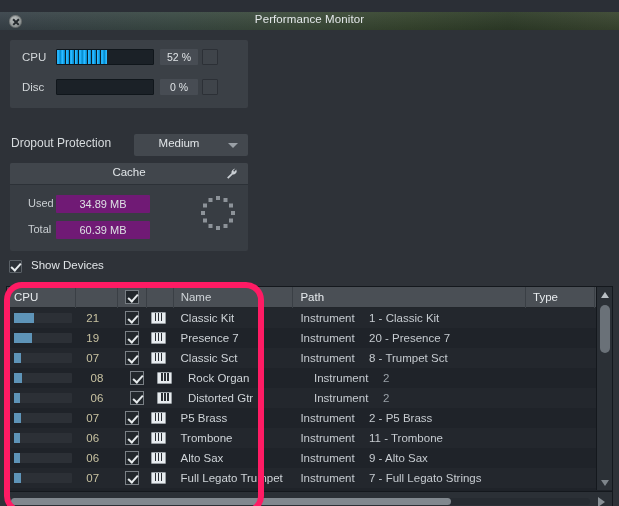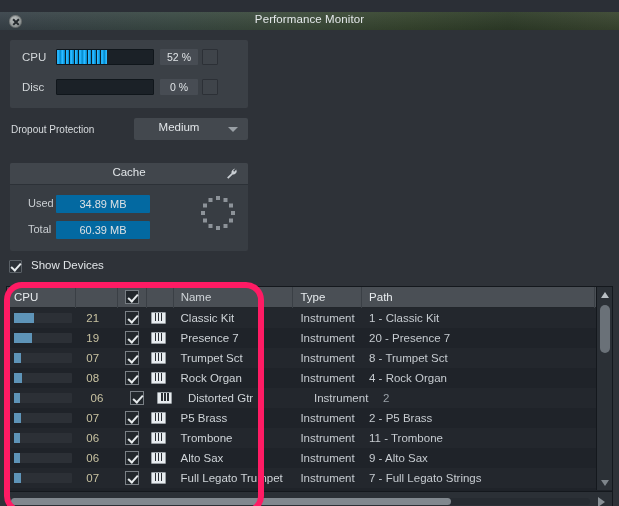--- a/index.html
+++ b/index.html
@@ -89,25 +89,25 @@
     text-align:center; line-height:16px;
   }
   .meter-btn {
     position:absolute; left:192px; top:1px; width:16px; height:16px;
     background:#3f444a; border:1px solid #2c3036; border-radius:1px;
     cursor:pointer;
   }
 
   
   .dropout-label {
-    position:absolute; left:11px; top:94px;
-    font-size:10px; color:#d8dcdf;text-align:center;
+    position:absolute; left:11px; top:106px;
+    font-size:12px; color:#d8dcdf;text-align:center;
   }
   .dropout-select {
-    position:absolute; left:134px; top:88px; width:114px; height:22px;
+    position:absolute; left:134px; top:104px; width:114px; height:22px;
     background:#43484e; border-radius:2px; cursor:pointer;
   }
   .dropout-select .val {
     position:absolute; left:0; right:24px; top:3px;
     text-align:center; font-size:11.5px; color:#e1e5e8;
   }
   .dropout-select .caret {
     position:absolute; right:10px; top:9px;
     width:0;height:0;border-left:5px solid transparent;border-right:5px solid transparent;
     border-top:5px solid #9aa0a6;
@@ -129,21 +129,21 @@
   }
   .wrench { position:absolute; right:9px; top:4px; width:14px; height:14px; cursor:pointer; }
   .cache-row { position:absolute; left:0; width:238px; height:18px; }
   .cache-row.u { top: 32px; }
   .cache-row.t { top: 58px; }
   .cache-row .lab {
     position:absolute; left:18px; top:2px; font-size:11px; color:#c9ced2;
   }
   .cache-row .fld {
     position:absolute; left:46px; top:0; width:94px; height:18px;
-    background:#0369a1; border-radius:1px;
+    background:#701a75; border-radius:1px;
     font-size:11px; color:#dde1e4; text-align:center; line-height:18px;
   }
   .spinner { position:absolute; left:186px; top:28px; width:44px; height:44px; }
   .spinner i {
     position:absolute; width:4px; height:4px; background:#8d9399;
     left:50%; top:50%; margin:-2px 0 0 -2px;
   }
 
   
   .show-devices {
@@ -366,26 +366,26 @@
           
         </div>
         <div class="th c-num"></div>
         <div class="th c-chk">
           <span class="hdr-check"></span>
         </div>
         <div class="th c-icn"></div>
         <div class="th c-name">
           <span>Name</span>
         </div>
+        <div class="th c-path">
+          <span>Path</span>
+        </div>
         <div class="th c-type">
           <span>Type</span>
         </div>
-        <div class="th c-path">
-          <span>Path</span>
-        </div>
         <div class="th c-extra"></div>
       </div>
 
       <div class="rows" id="rows">
           <div class="row">
             <div class="cell c-meter">
               <div class="mt">
                 <div class="mf" style="width: 20px;"></div>
               </div>
             </div>
@@ -437,21 +437,21 @@
             <div class="cell c-chk">
               <div class="cb"></div>
             </div>
             <div class="cell c-icn">
               <div class="piano">
                 <i style="left: 3px;"></i>
                 <i style="left: 6px;"></i>
                 <i style="left: 9px;"></i>
               </div>
             </div>
-            <div class="cell c-name">Trumpet Sct</div>
+            <div class="cell c-name">Classic Sct</div>
             <div class="cell c-type">Instrument</div>
             <div class="cell c-path">8 - Trumpet Sct</div>
             <div class="cell c-extra">2</div>
           </div>
           <div class="row">
             <div class="cell c-meter">
               <div class="mt">
                 <div class="mf" style="width: 8px;"></div>
               </div>
             </div>
@@ -461,21 +461,20 @@
             </div>
             <div class="cell c-icn">
               <div class="piano">
                 <i style="left: 3px;"></i>
                 <i style="left: 6px;"></i>
                 <i style="left: 9px;"></i>
               </div>
             </div>
             <div class="cell c-name">Rock Organ</div>
             <div class="cell c-type">Instrument</div>
-            <div class="cell c-path">4 - Rock Organ</div>
             <div class="cell c-extra">2</div>
           </div>
           <div class="row">
             <div class="cell c-meter">
               <div class="mt">
                 <div class="mf" style="width: 6px;"></div>
               </div>
             </div>
             <div class="cell c-num">06</div>
             <div class="cell c-chk">

